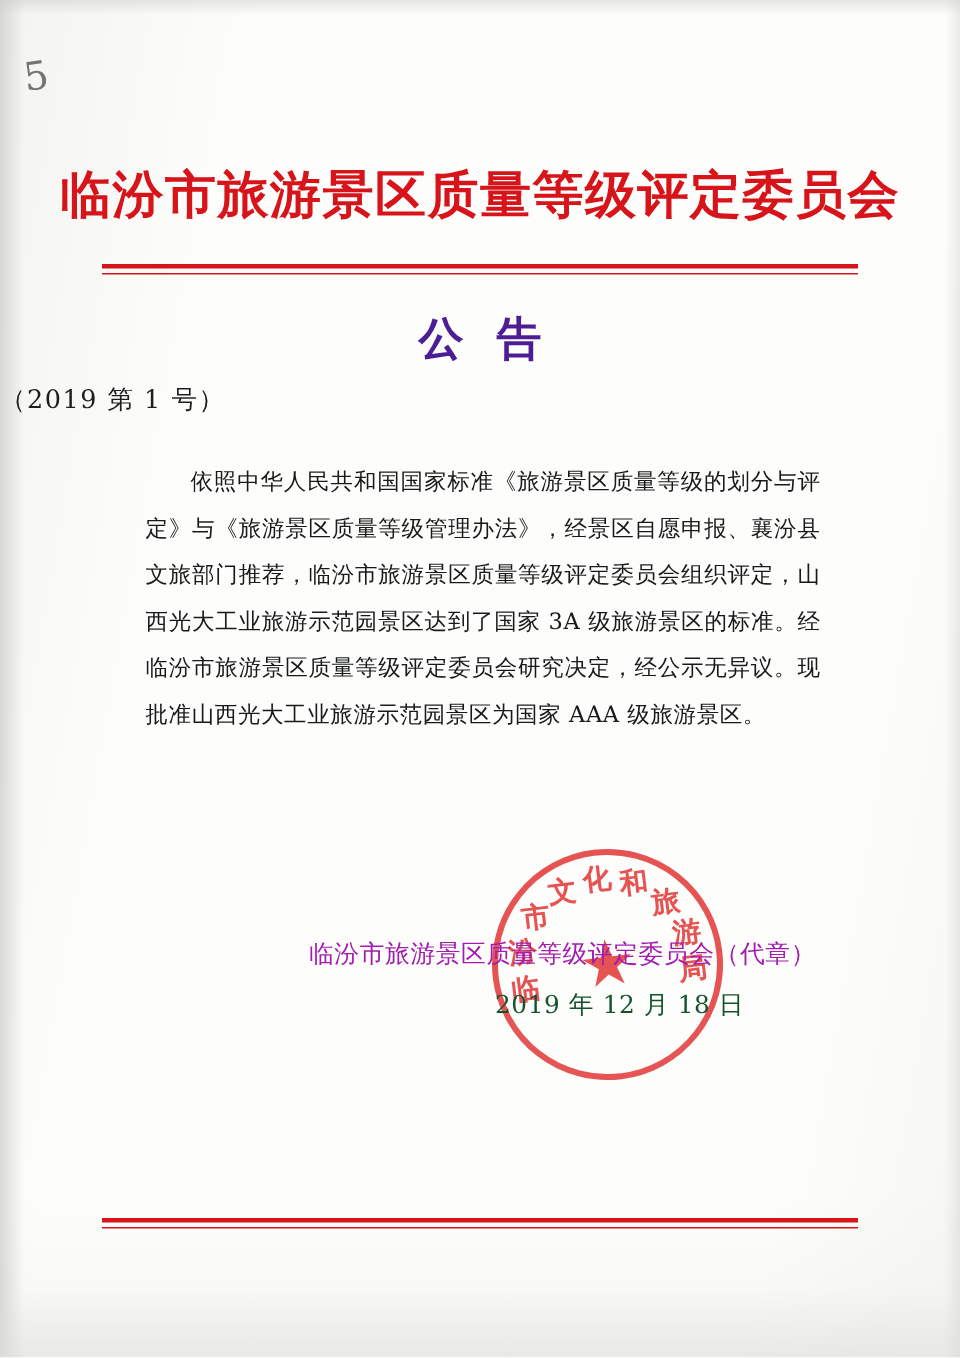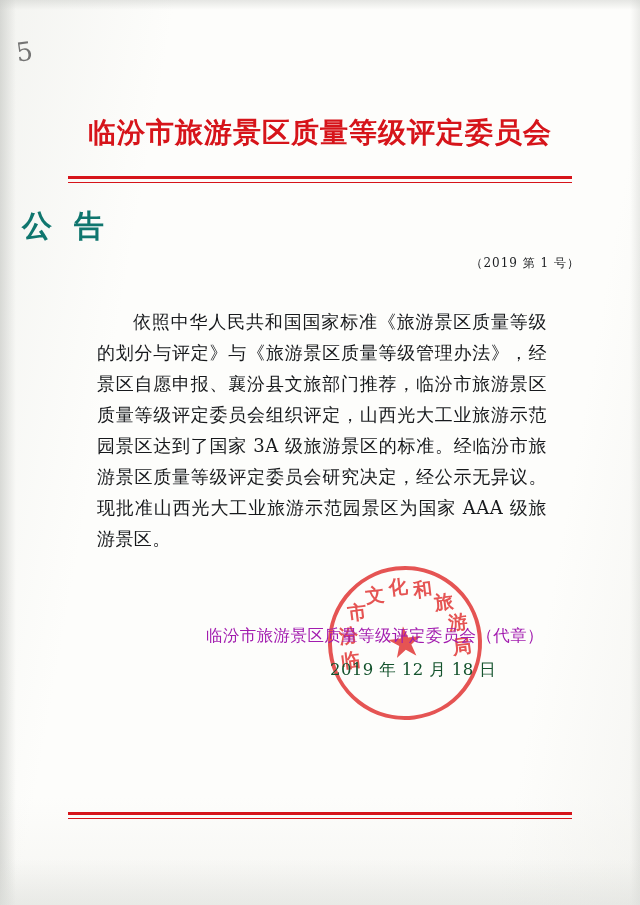--- a/index.html
+++ b/index.html
@@ -65,23 +65,23 @@
   
   .masthead {
     position: absolute;
     top: 110px;
     left: 0;
     width: 640px;
     text-align: center;
   }
   .masthead-title {
     color: #d6141a;
-    font-family: Liberation Sans, sans-serif;
+    font-family: Liberation Mono, monospace;
     font-weight: bold;
-    font-size: 28px;
+    font-size: 34px;
     letter-spacing: 1px;
     line-height: 46px;
     white-space: nowrap;
   }
   .rule-thick {
     position: absolute;
     left: 68px;
     width: 504px;
     height: 3px;
     background: #d6141a;
@@ -95,46 +95,46 @@
   }
   .rule-top-1 { top: 176px; }
   .rule-top-2 { top: 182px; }
 
   
   .doc-type {
     position: absolute;
     top: 206px;
     left: 0;
     width: 640px;
-    text-align: left;
+    text-align: center;
     font-size: 30px;
     font-weight: bold;
     letter-spacing: 22px;
     text-indent: 22px;
-    color: #0f766e;
+    color: #4c1d95;
     font-family: "DejaVu Serif", "Liberation Serif", serif;
   }
   .doc-number {
     position: absolute;
     top: 255px;
     left: 0;
     width: 580px;
-    text-align: right;
-    font-size: 12px;
+    text-align: left;
+    font-size: 17px;
     color: #1b1d20;
     letter-spacing: 1px;
   }
 
   
   .body-text {
     position: absolute;
     top: 306px;
     left: 97px;
     width: 450px;
-    font-size: 18px;
+    font-size: 15px;
     line-height: 31px;
     color: #17191c;
     text-align: justify;
     letter-spacing: 0.4px;
   }
   .body-text p {
     margin: 0 0 4px 0;
     text-indent: 2em;
   }
 

